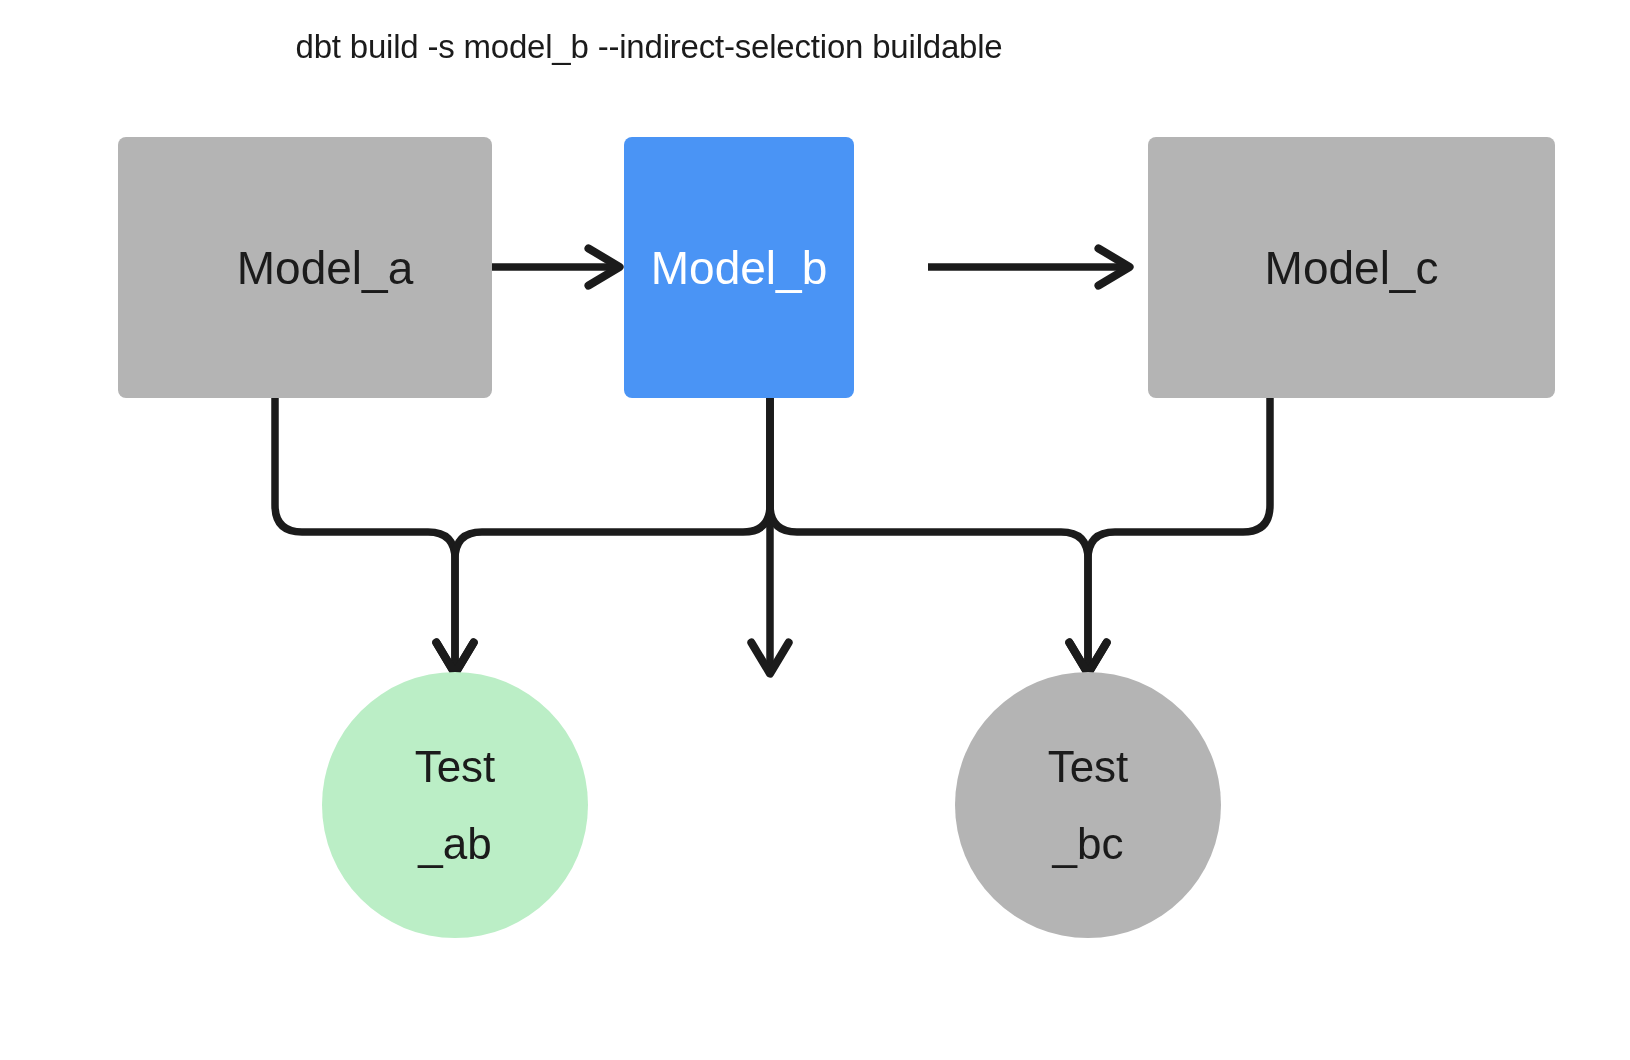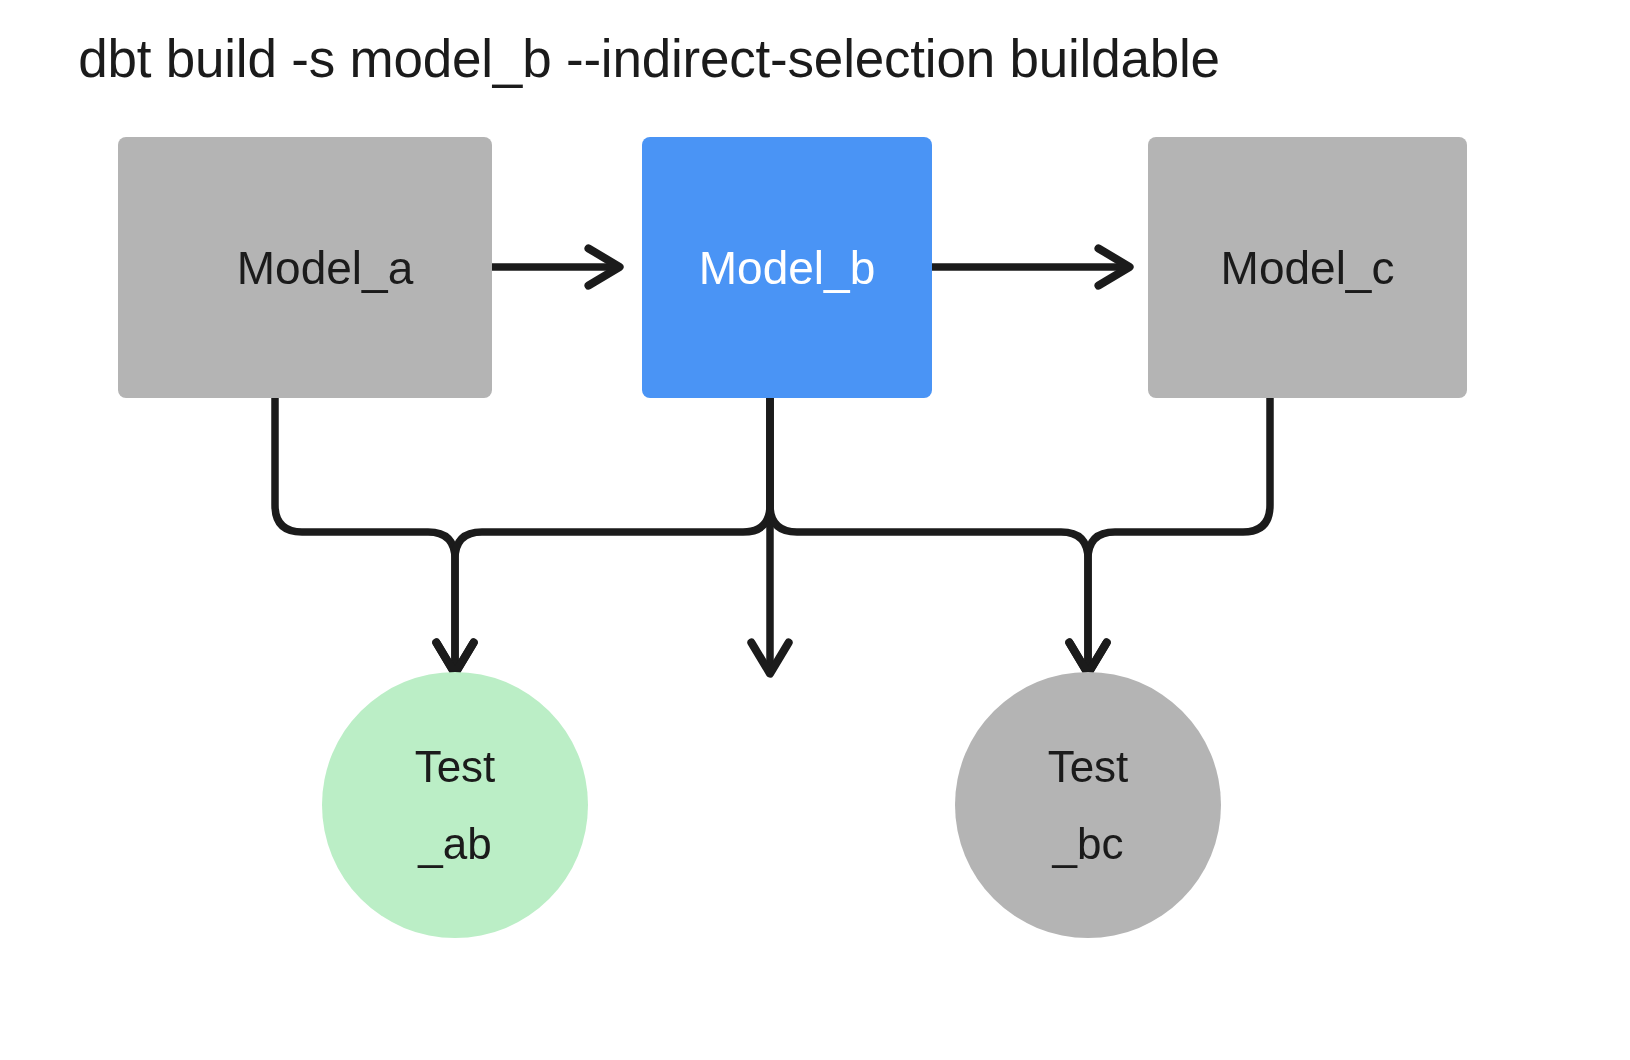--- a/index.html
+++ b/index.html
@@ -23,21 +23,21 @@
     top: 0;
     width: 1630px;
     height: 1060px;
   }
   .title {
     position: absolute;
     left: 0;
     top: 28px;
     width: 1298px;
     text-align: center;
-    font-size: 53px;
+    font-size: 33px;
     font-weight: 400;
     color: #1b1b1b;
     letter-spacing: -0.2px;
     white-space: nowrap;
   }
   .node-box {
     position: absolute;
     border-radius: 8px;
     display: flex;
     align-items: center;
@@ -95,25 +95,25 @@
 
       <path d="M 1270 398 L 1270 505 Q 1270 532 1243 532 L 1115 532 Q 1088 532 1088 559 L 1088 672" marker-end="url(#arrowD)"></path>
 
     </g>
   </svg>
 
   <div class="node-box" style="left:118px; top:137px; width:334px; height:261px; background:#b4b4b4; color:#1b1b1b;padding-left:40px;">
     <span>Model_a</span>
   </div>
 
-  <div class="node-box" style="left:642px; top:137px; width:290px; height:261px; background:#4a94f5; color:#ffffff;">
+  <div class="node-box" style="left:624px; top:137px; width:230px; height:261px; background:#4a94f5; color:#ffffff;">
     <span>Model_b</span>
   </div>
 
-  <div class="node-box" style="left:1148px; top:137px; width:319px; height:261px; background:#b4b4b4; color:#1b1b1b;">
+  <div class="node-box" style="left:1148px; top:137px; width:407px; height:261px; background:#b4b4b4; color:#1b1b1b;">
     <span>Model_c</span>
   </div>
 
   <div class="node-circle" style="left:322px; top:672px; width:266px; height:266px; background:#bbeec6;">
     <span class="ln">Test</span>
     <span class="ln">_ab</span>
   </div>
 
 
   <div class="node-circle" style="left:955px; top:672px; width:266px; height:266px; background:#b4b4b4;">

